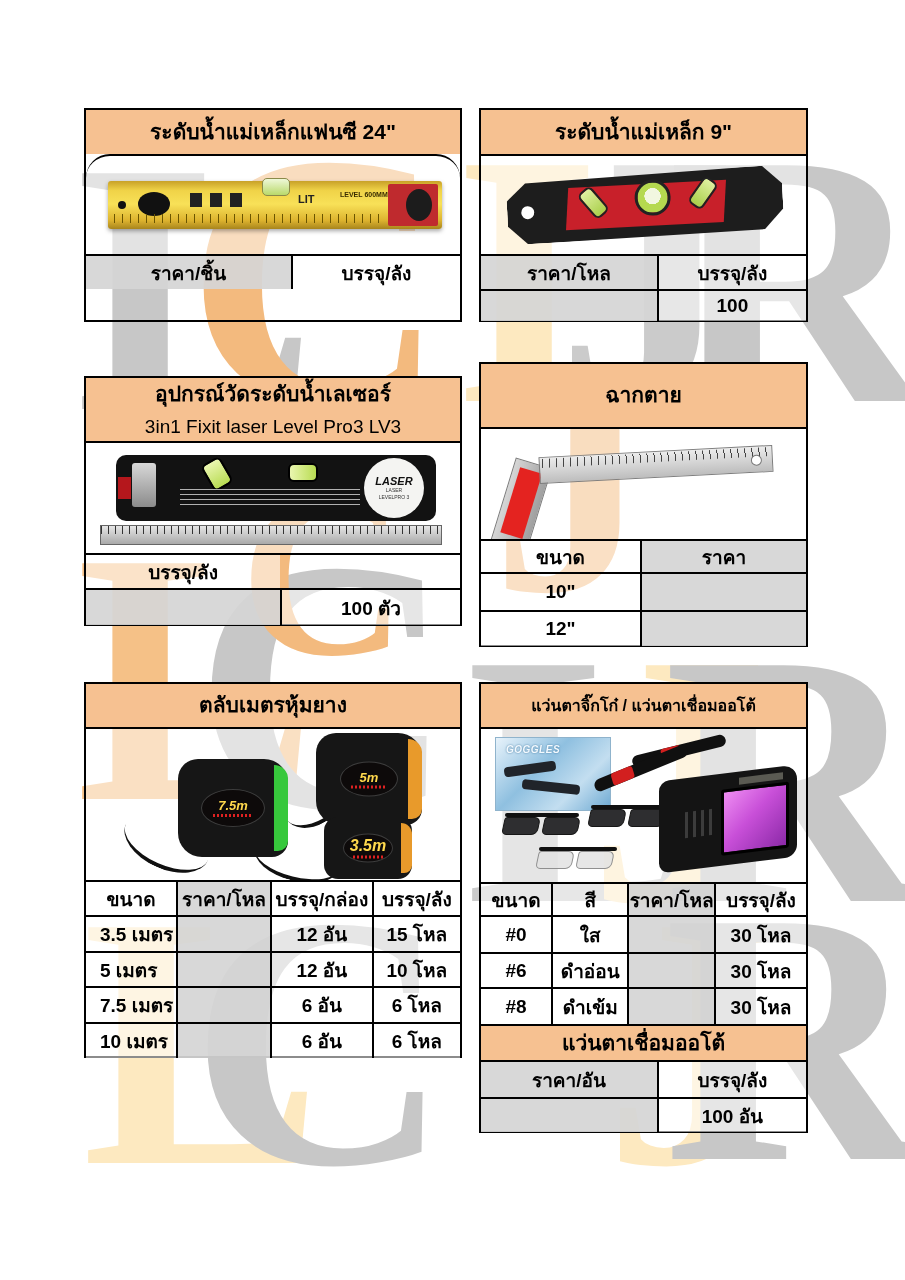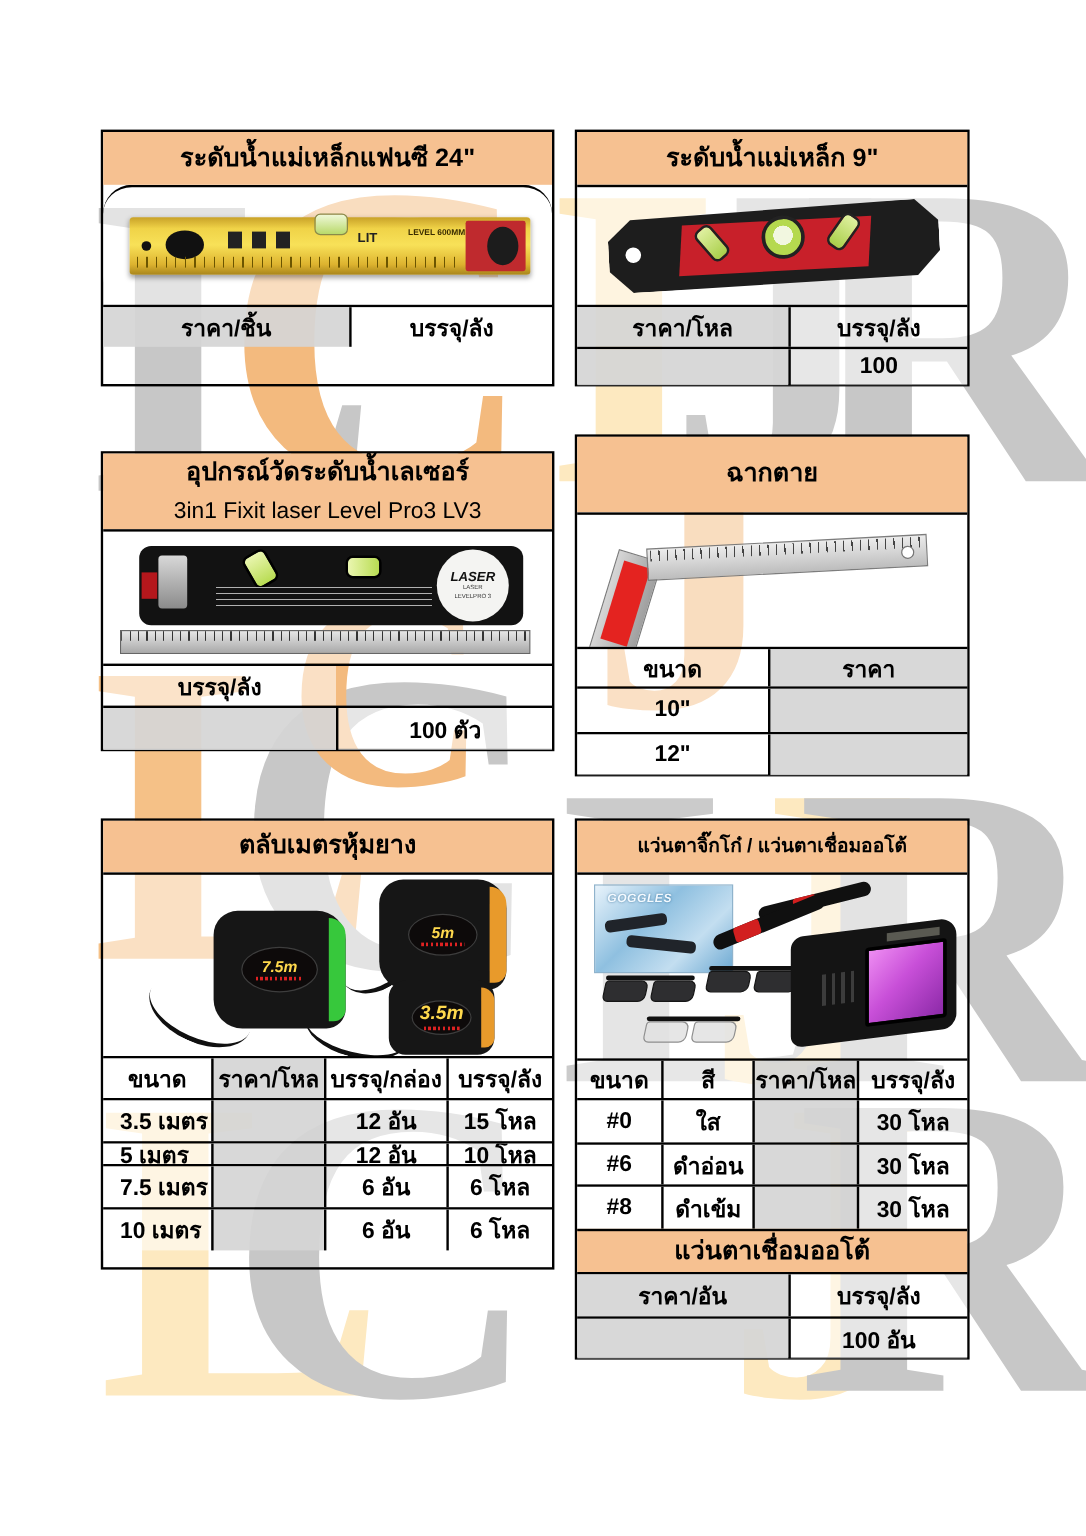--- a/index.html
+++ b/index.html
@@ -282,21 +282,21 @@
       <div class="cell c-gray">ราคา/โหล</div>
       <div class="cell c-white">บรรจุ/กล่อง</div>
       <div class="cell c-white">บรรจุ/ลัง</div>
     </div>
     <div class="row" style="height:36px;grid-template-columns:24.1% 25.1% 27.2% 23.6%;">
       <div class="cell c-white left-al">3.5 เมตร</div>
       <div class="cell c-gray"></div>
       <div class="cell c-white">12 อัน</div>
       <div class="cell c-white">15 โหล</div>
     </div>
-    <div class="row" style="height:19px;grid-template-columns:24.1% 25.1% 27.2% 23.6%;">
+    <div class="row" style="height:35px;grid-template-columns:24.1% 25.1% 27.2% 23.6%;">
       <div class="cell c-white left-al">5 เมตร</div>
       <div class="cell c-gray"></div>
       <div class="cell c-white">12 อัน</div>
       <div class="cell c-white">10 โหล</div>
     </div>
     <div class="row" style="height:36px;grid-template-columns:24.1% 25.1% 27.2% 23.6%;">
       <div class="cell c-white left-al">7.5 เมตร</div>
       <div class="cell c-gray"></div>
       <div class="cell c-white">6 อัน</div>
       <div class="cell c-white">6 โหล</div>

